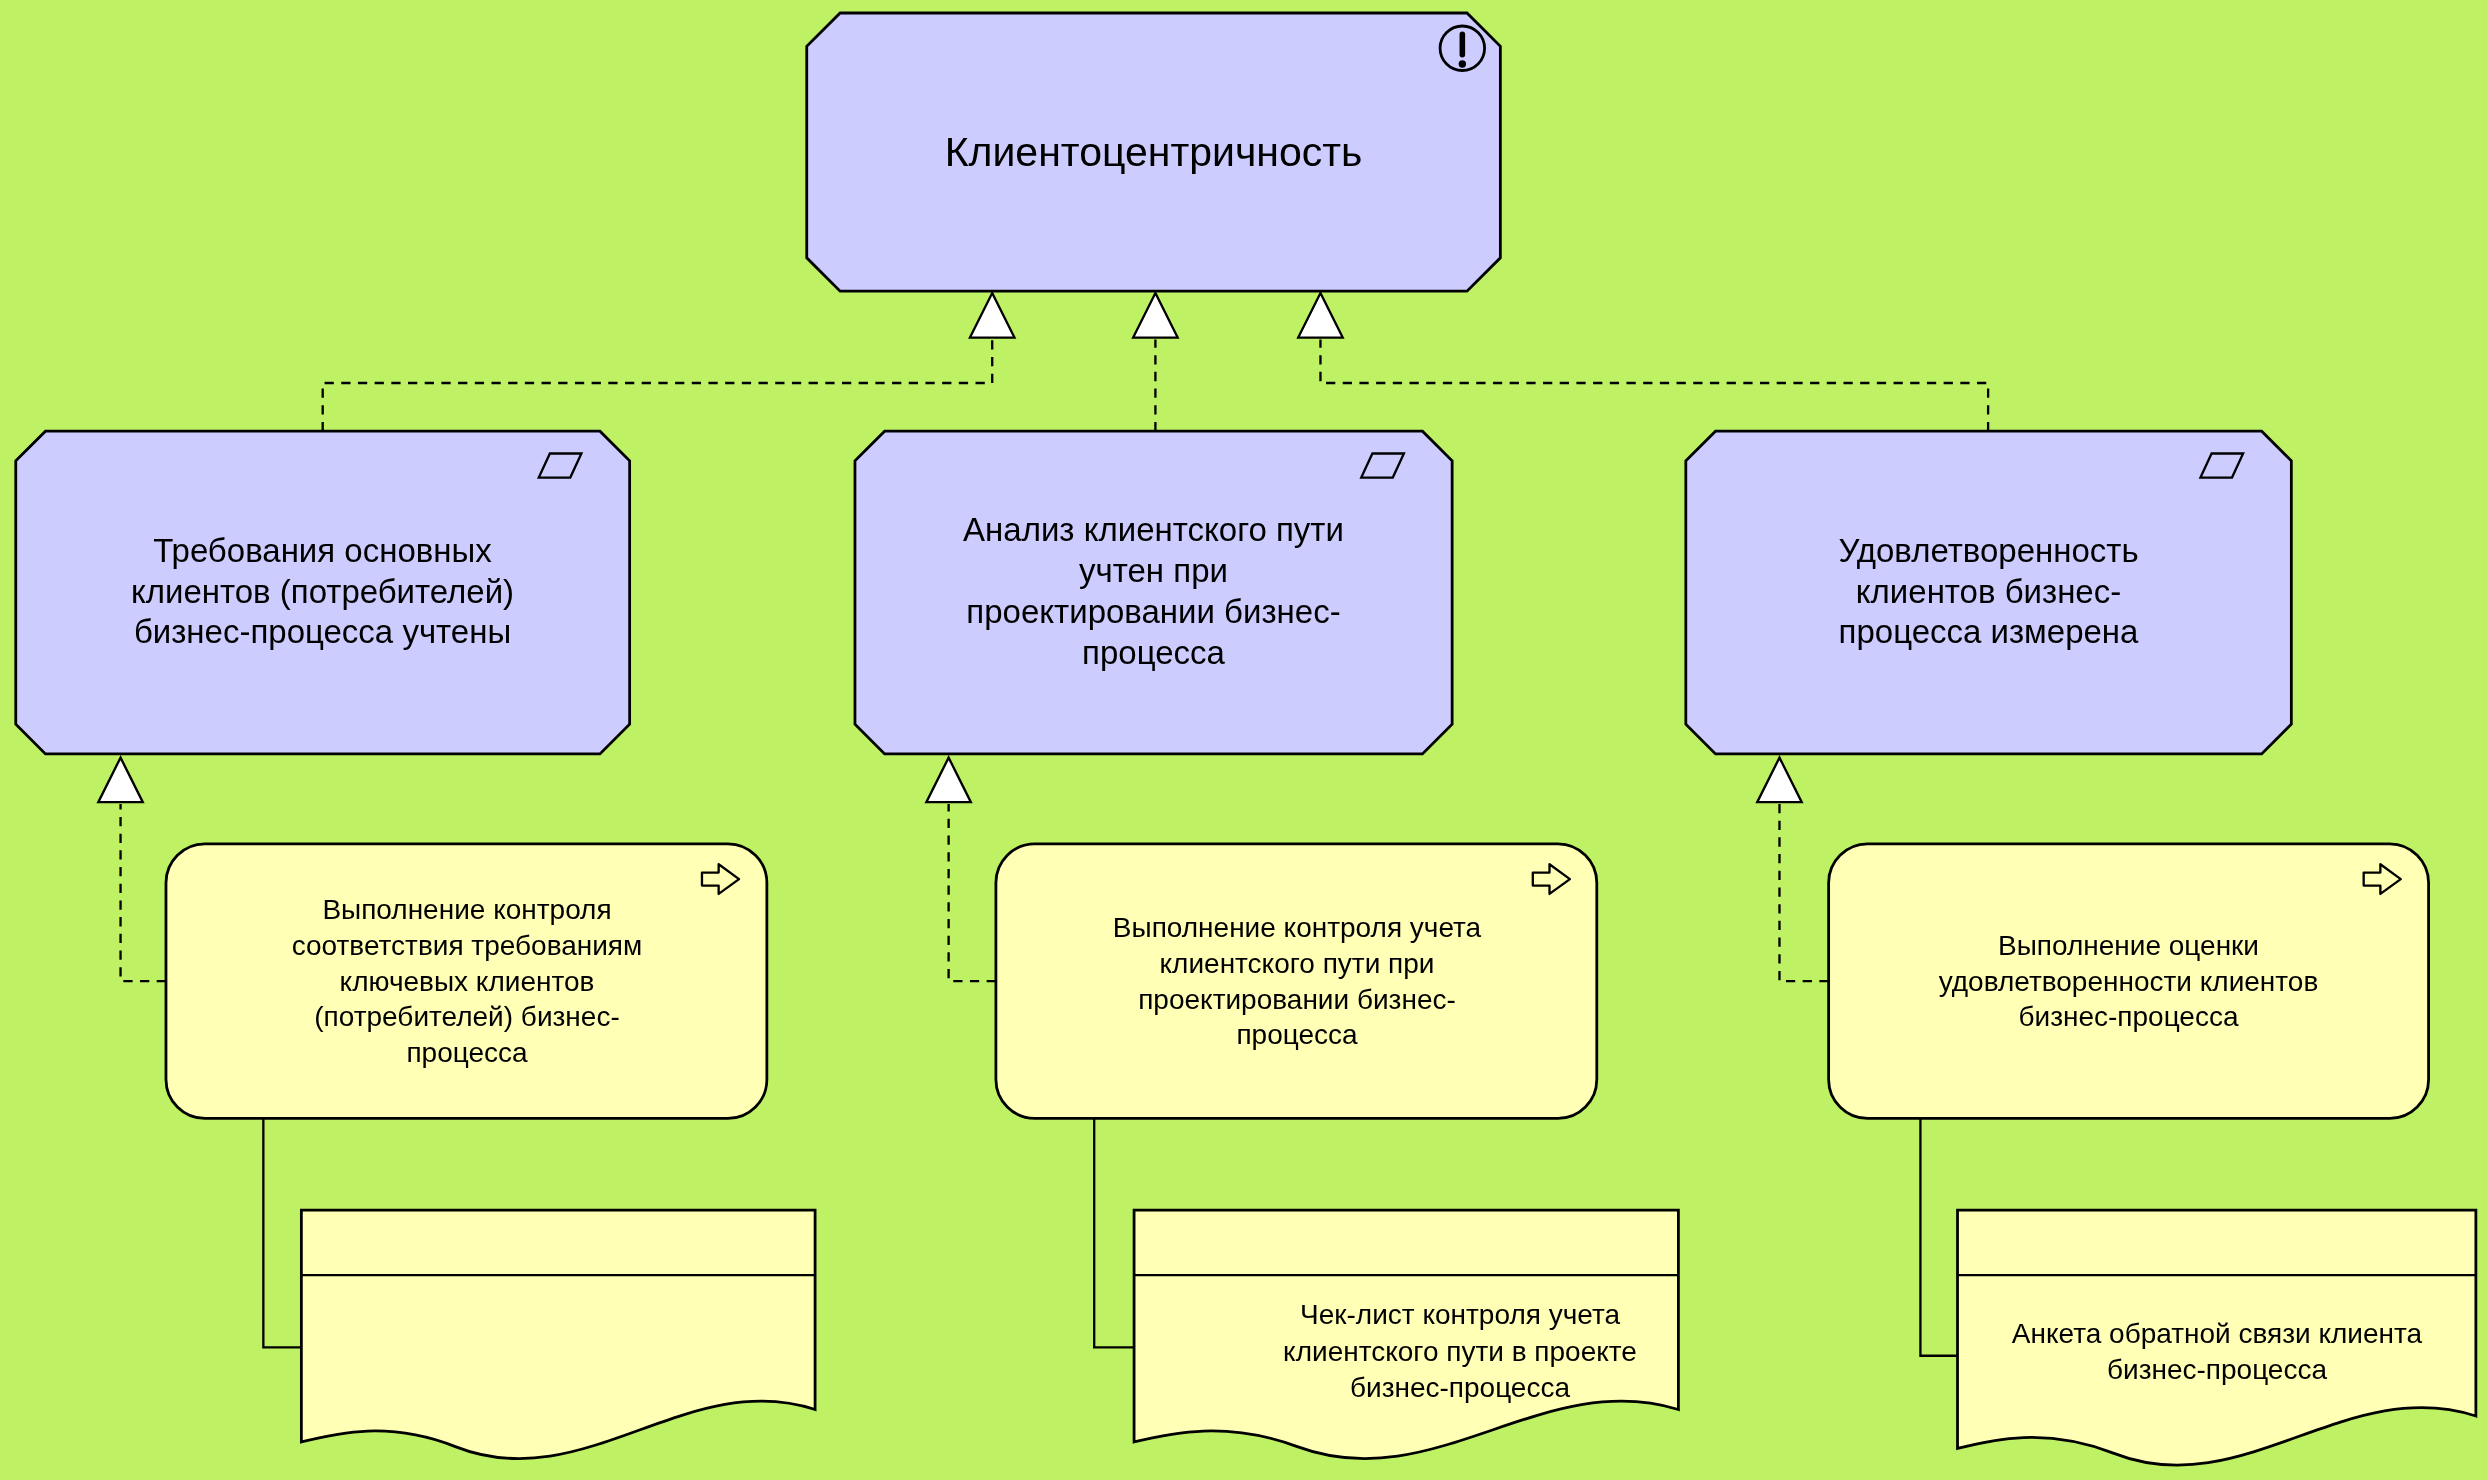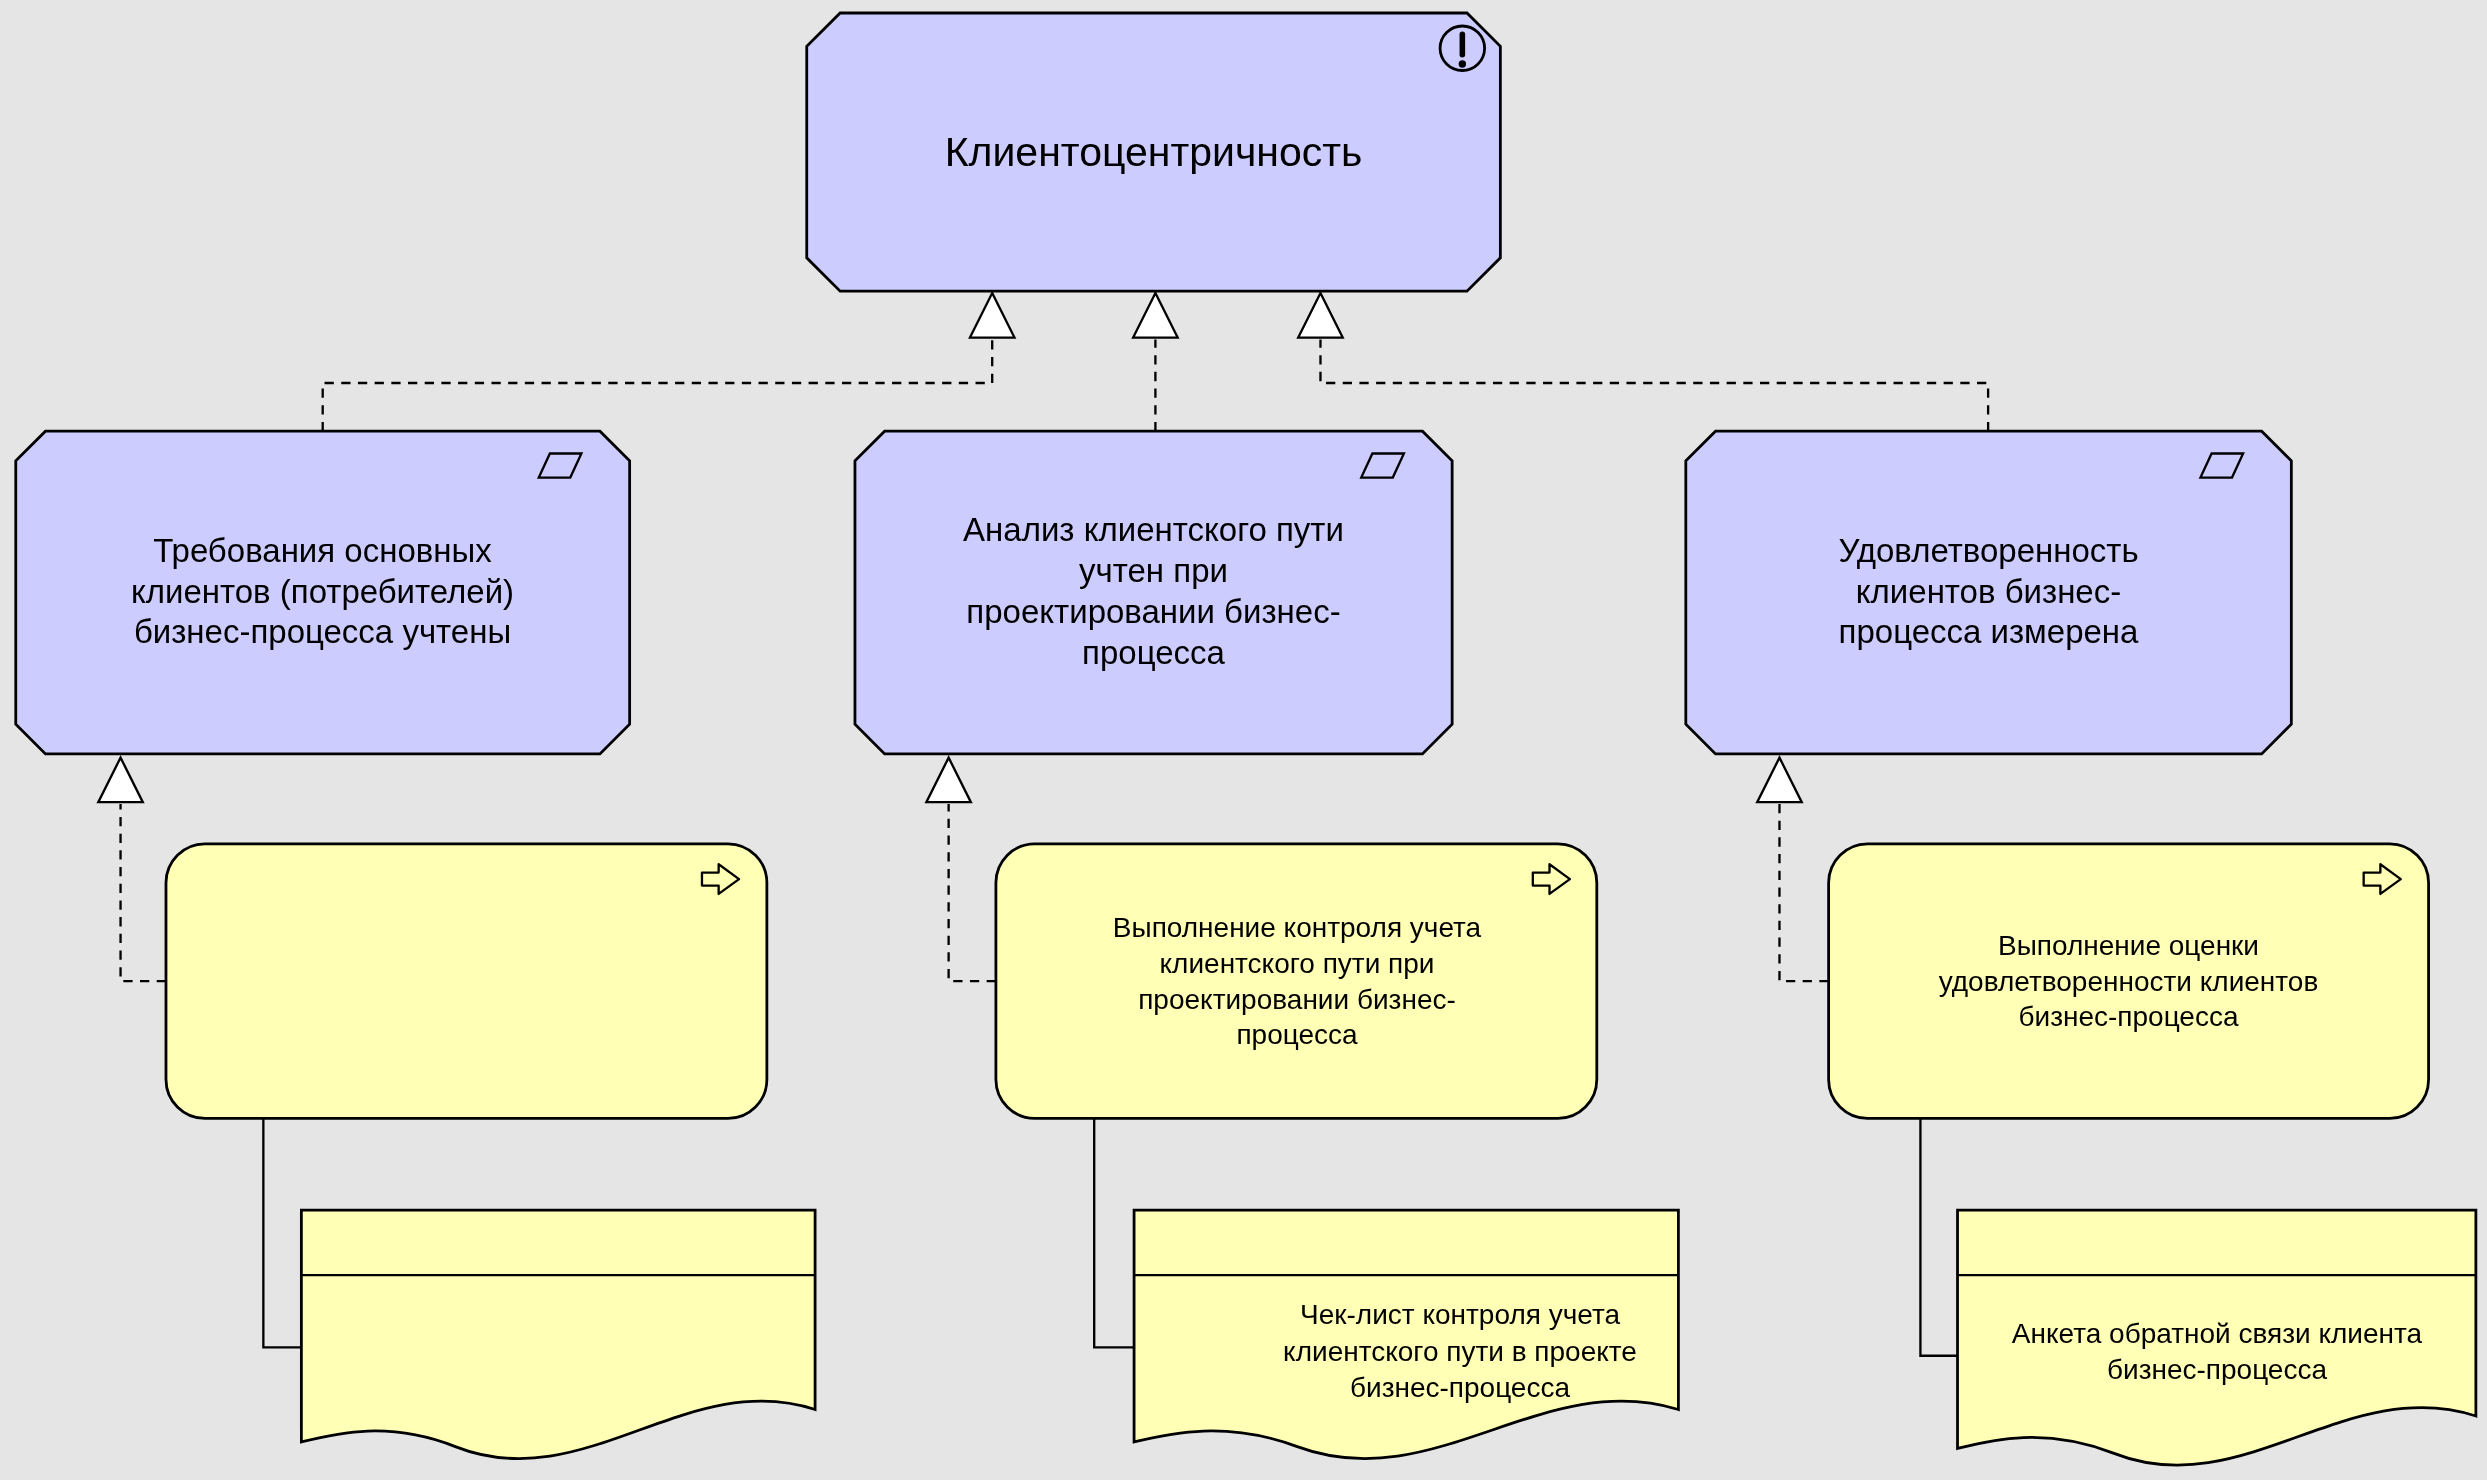--- a/index.html
+++ b/index.html
@@ -1,20 +1,20 @@
 <!DOCTYPE html>
 <html style="font-size:15px"><head>
 <meta charset="utf-8">
 <style>
   html, body { margin: 0; padding: 0; background: #ffffff; }
   .canvas {
     position: relative;
     width: 2487px;
     height: 1480px;
-    background: #e5e5e5;
+    background: #bef264;
     font-family: "Liberation Sans", sans-serif;
     color: #000000;
     overflow: hidden;
   }
   svg.layer { position: absolute; left: 0; top: 0; }
   .label {
     position: absolute;
     display: flex;
     align-items: center;
     justify-content: center;
@@ -98,20 +98,23 @@
   <div class="label req-label" style="left:34px; top:440px; width:577px; height:304px;">
     <span style="max-width:394px;">Требования основных клиентов (потребителей) бизнес-процесса учтены</span>
   </div>
   <div class="label req-label" style="left:864px; top:440px; width:579px; height:304px;">
     <span style="max-width:403px;">Анализ клиентского пути учтен при проектировании бизнес-процесса</span>
   </div>
   <div class="label req-label" style="left:1695px; top:440px; width:587px; height:304px;">
     <span style="max-width:376px;">Удовлетворенность клиентов бизнес-процесса измерена</span>
   </div>
 
+  <div class="label proc-label" style="left:185px; top:858px; width:564px; height:247px;">
+    <span style="max-width:376px;">Выполнение контроля соответствия требованиям ключевых клиентов (потребителей) бизнес-процесса</span>
+  </div>
   <div class="label proc-label" style="left:1015px; top:858px; width:564px; height:247px;">
     <span style="max-width:403px;">Выполнение контроля учета клиентского пути при проектировании бизнес-процесса</span>
   </div>
   <div class="label proc-label" style="left:1847px; top:858px; width:563px; height:247px;">
     <span style="max-width:417px;">Выполнение оценки удовлетворенности клиентов бизнес-процесса</span>
   </div>
 
   <div class="label doc-label" style="left:1197px; top:1280px; width:526px; height:144px;">
     <span style="max-width:408px;">Чек-лист контроля учета клиентского пути в проекте бизнес-процесса</span>
   </div>

